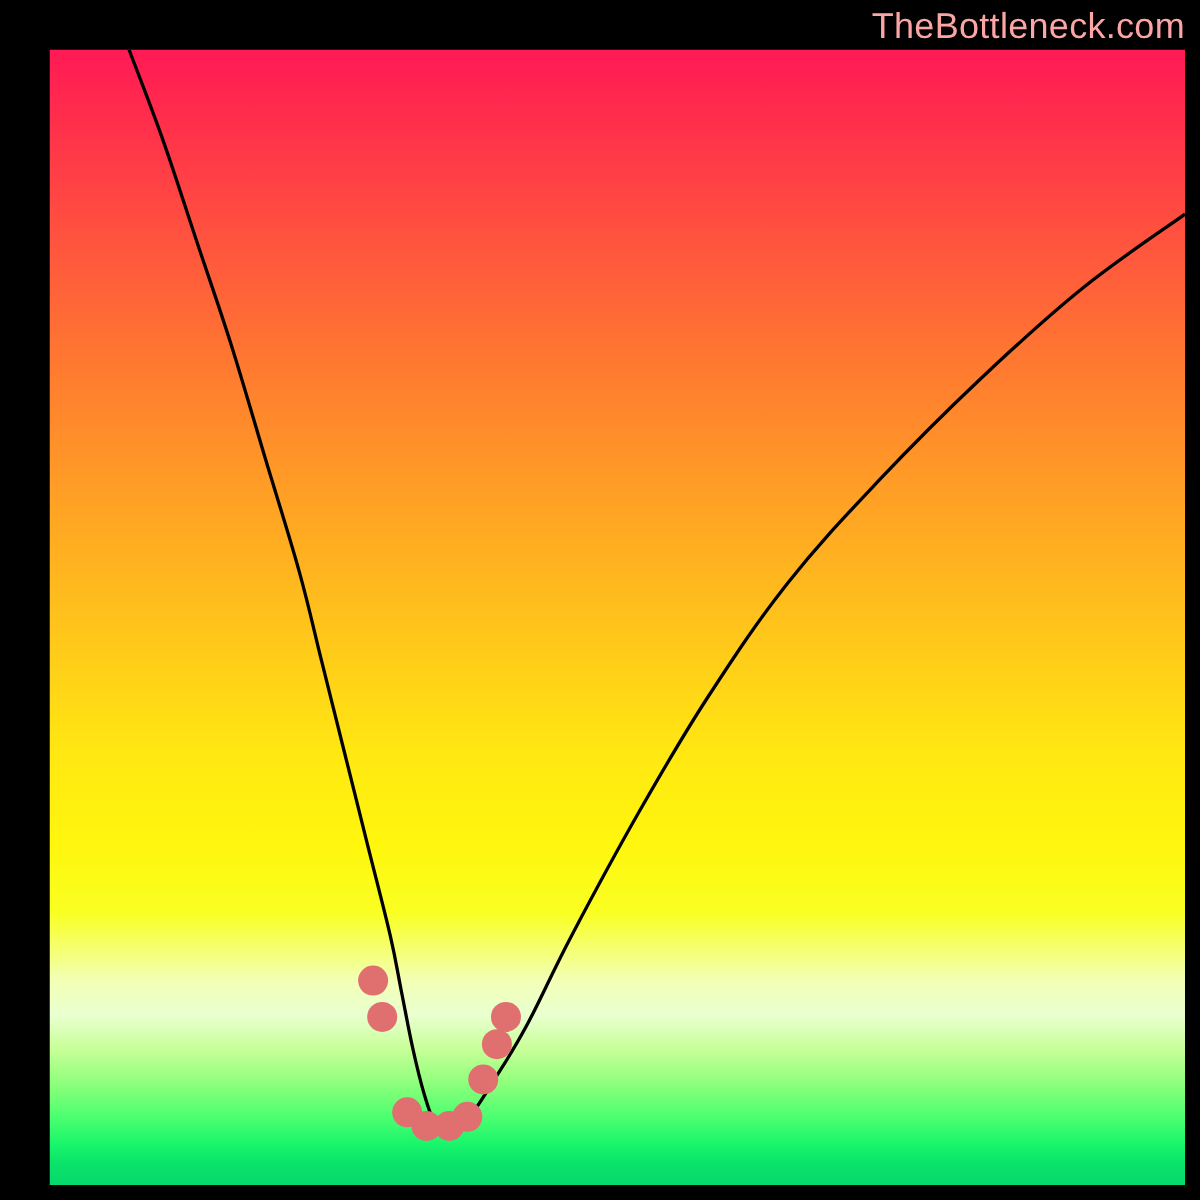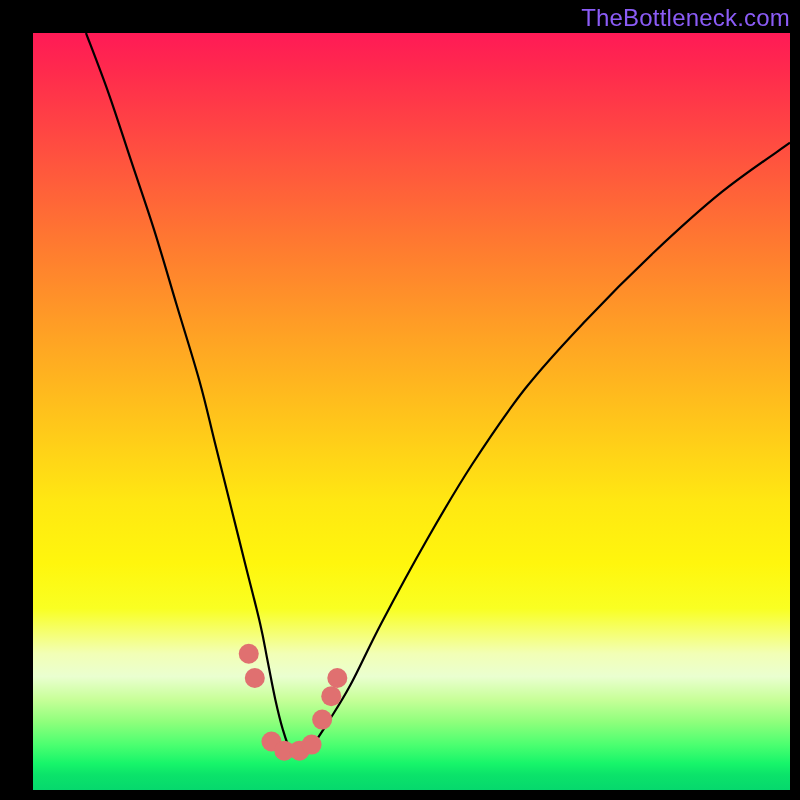--- a/index.html
+++ b/index.html
@@ -46,21 +46,21 @@
       #4cff70 94%,
       #17f56a 96.5%,
       #0be36a 98%,
       #06d86d 100%
     );
   }
   .watermark {
     position: absolute;
     top: 4px;
     right: 10px;
-    color: #8b5cf6;
+    color: #fca5a5;
     font-size: 24px;
     font-weight: 500;
     letter-spacing: 0.2px;
     user-select: none;
   }
   svg {
     position: absolute;
     left: 0; top: 0;
   }
 </style>

